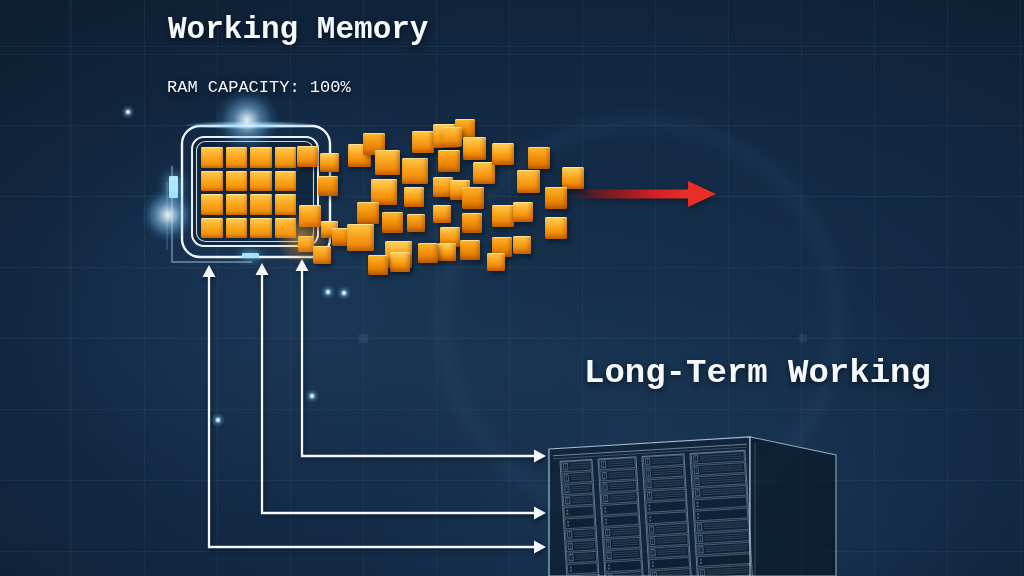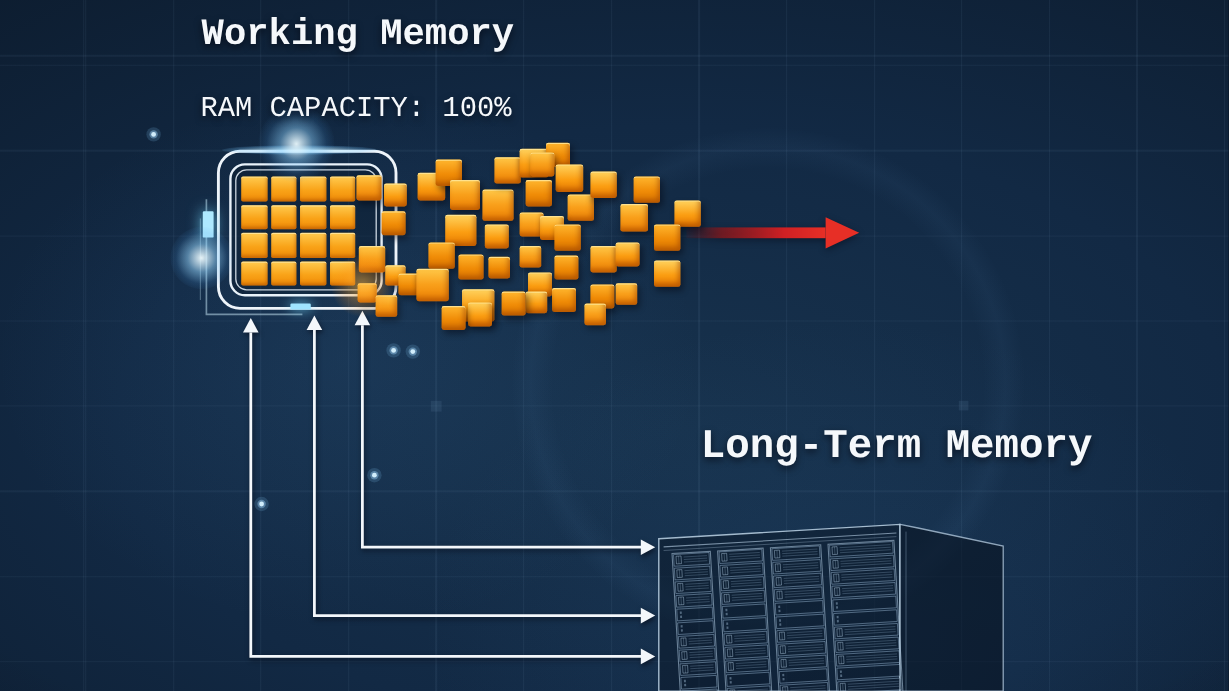--- a/index.html
+++ b/index.html
@@ -40,21 +40,21 @@
     background:radial-gradient(circle, rgba(235,250,255,.95) 0%, rgba(140,210,255,.45) 30%, rgba(80,160,230,.15) 55%, transparent 72%);}
   .flare.f2{left:142px;top:189px;width:52px;height:52px;
     background:radial-gradient(circle, rgba(240,252,255,.95) 0%, rgba(150,215,255,.5) 32%, rgba(80,160,230,.15) 58%, transparent 75%);}
   .flare.streak{left:185px;top:121px;width:130px;height:8px;border-radius:50%;
     background:radial-gradient(ellipse, rgba(210,245,255,.85) 0%, rgba(120,200,255,.28) 58%, transparent 78%);}
   .flare.oglow{left:276px;top:212px;width:52px;height:52px;
     background:radial-gradient(circle, rgba(255,180,60,.55) 0%, rgba(255,150,30,.22) 45%, transparent 72%);}
   .label{position:absolute;z-index:5;white-space:nowrap;text-shadow:0 2px 6px rgba(0,0,10,.6);}
   .label.h-big{font-weight:700;}
   #wm-title{left:168px;top:12px;font-size:31px;}
-  #ram-label{left:167px;top:78px;font-size:24px;font-weight:400;}
+  #ram-label{left:167px;top:78px;font-size:17px;font-weight:400;}
   #lts-title{left:584px;top:354px;font-size:34px;}
   #lag-label{left:733px;top:180px;font-size:25px;font-weight:400;}
 </style>
 </head>
 <body>
 
 <div class="stage">
   <div class="grid-overlay"></div>
   <div class="vignette"></div>
   <div class="gridnode" style="left:359px;top:334px;width:9px;height:9px;"></div>
@@ -468,14 +468,14 @@
 
   <div class="flares">
     <div class="flare oglow"></div>
     <div class="flare streak"></div>
     <div class="flare f1"></div>
     <div class="flare f2"></div>
   </div>
 
   <div class="label h-big" id="wm-title">Working Memory</div>
   <div class="label" id="ram-label">RAM CAPACITY: 100%</div>
-  <div class="label h-big" id="lts-title">Long-Term Memory</div>
+  <div class="label h-big" id="lts-title">Long-Term Working</div>
 </div>
 
 </body></html>

